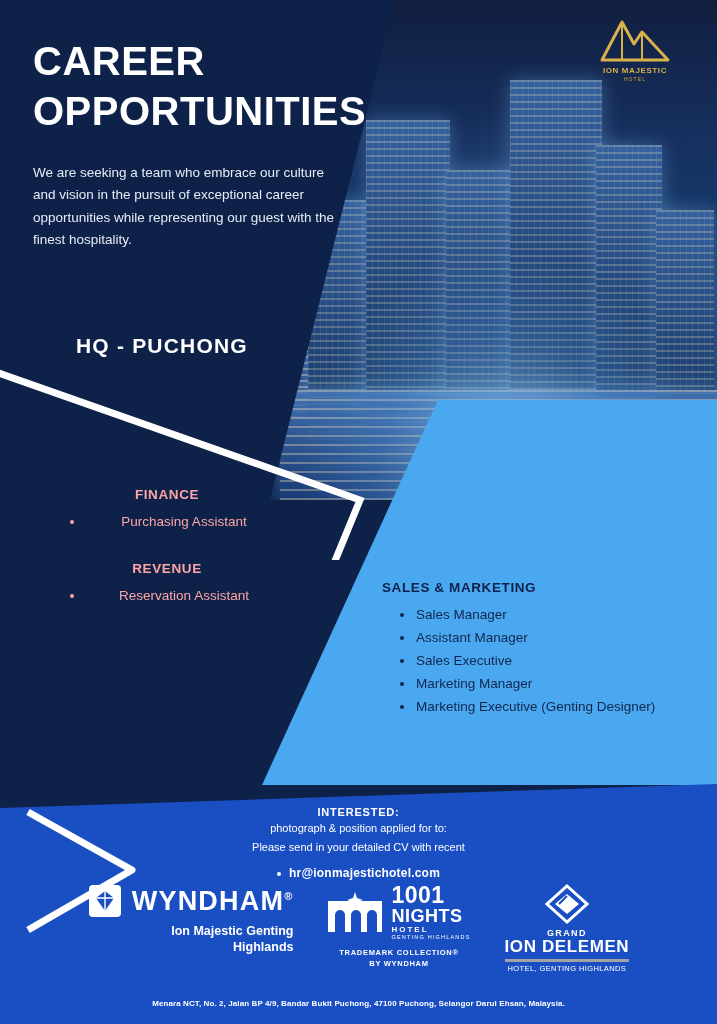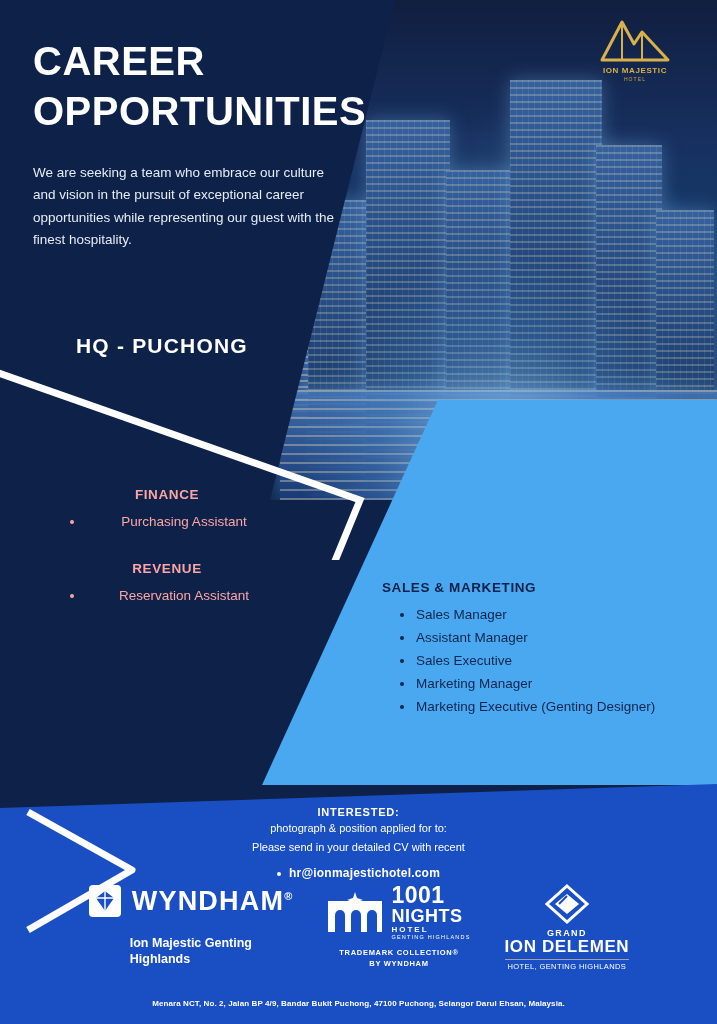--- a/index.html
+++ b/index.html
@@ -248,35 +248,35 @@
     align-items: flex-start;
     gap: 34px;
     color: #ffffff;
   }
   .logo-block { text-align: center; }
   .wyndham-row { display: flex; align-items: center; gap: 10px; }
   .wyndham-name {
     font-size: 27px; font-weight: 800; letter-spacing: 1.2px; line-height: 1;
   }
   .wyndham-sub {
-    font-size: 12.5px; font-weight: 700; line-height: 1.25; margin-top: 18px; text-align: left;
+    font-size: 12.5px; font-weight: 700; line-height: 1.25; margin-top: 6px; text-align: right;
     padding-left: 42px;
   }
   .nights-main {
     font-size: 23px; font-weight: 800; letter-spacing: .5px; line-height: 1;
   }
   .nights-sub1 { font-size: 8px; font-weight: 700; letter-spacing: 2px; }
   .nights-sub2 { font-size: 5.5px; letter-spacing: 1.2px; }
   .nights-foot {
     font-size: 7.5px; font-weight: 700; letter-spacing: .7px; margin-top: 7px; line-height: 1.5;
   }
   .delemen-grand { font-size: 9px; font-weight: 700; letter-spacing: 1.4px; }
   .delemen-name { font-size: 17px; font-weight: 800; letter-spacing: .6px; line-height: 1.1; }
   .delemen-sub {
-    font-size: 7.5px; letter-spacing: .4px; border-top: 1px solid #a3a3a3;
+    font-size: 7.5px; letter-spacing: .4px; border-top: 3px solid #a3a3a3;
     padding-top: 2px; margin-top: 2px;
   }
   .address {
     position: absolute;
     left: 0; bottom: 16px;
     width: 717px;
     text-align: center;
     color: #ffffff;
     font-size: 8px;
     font-weight: 700;

